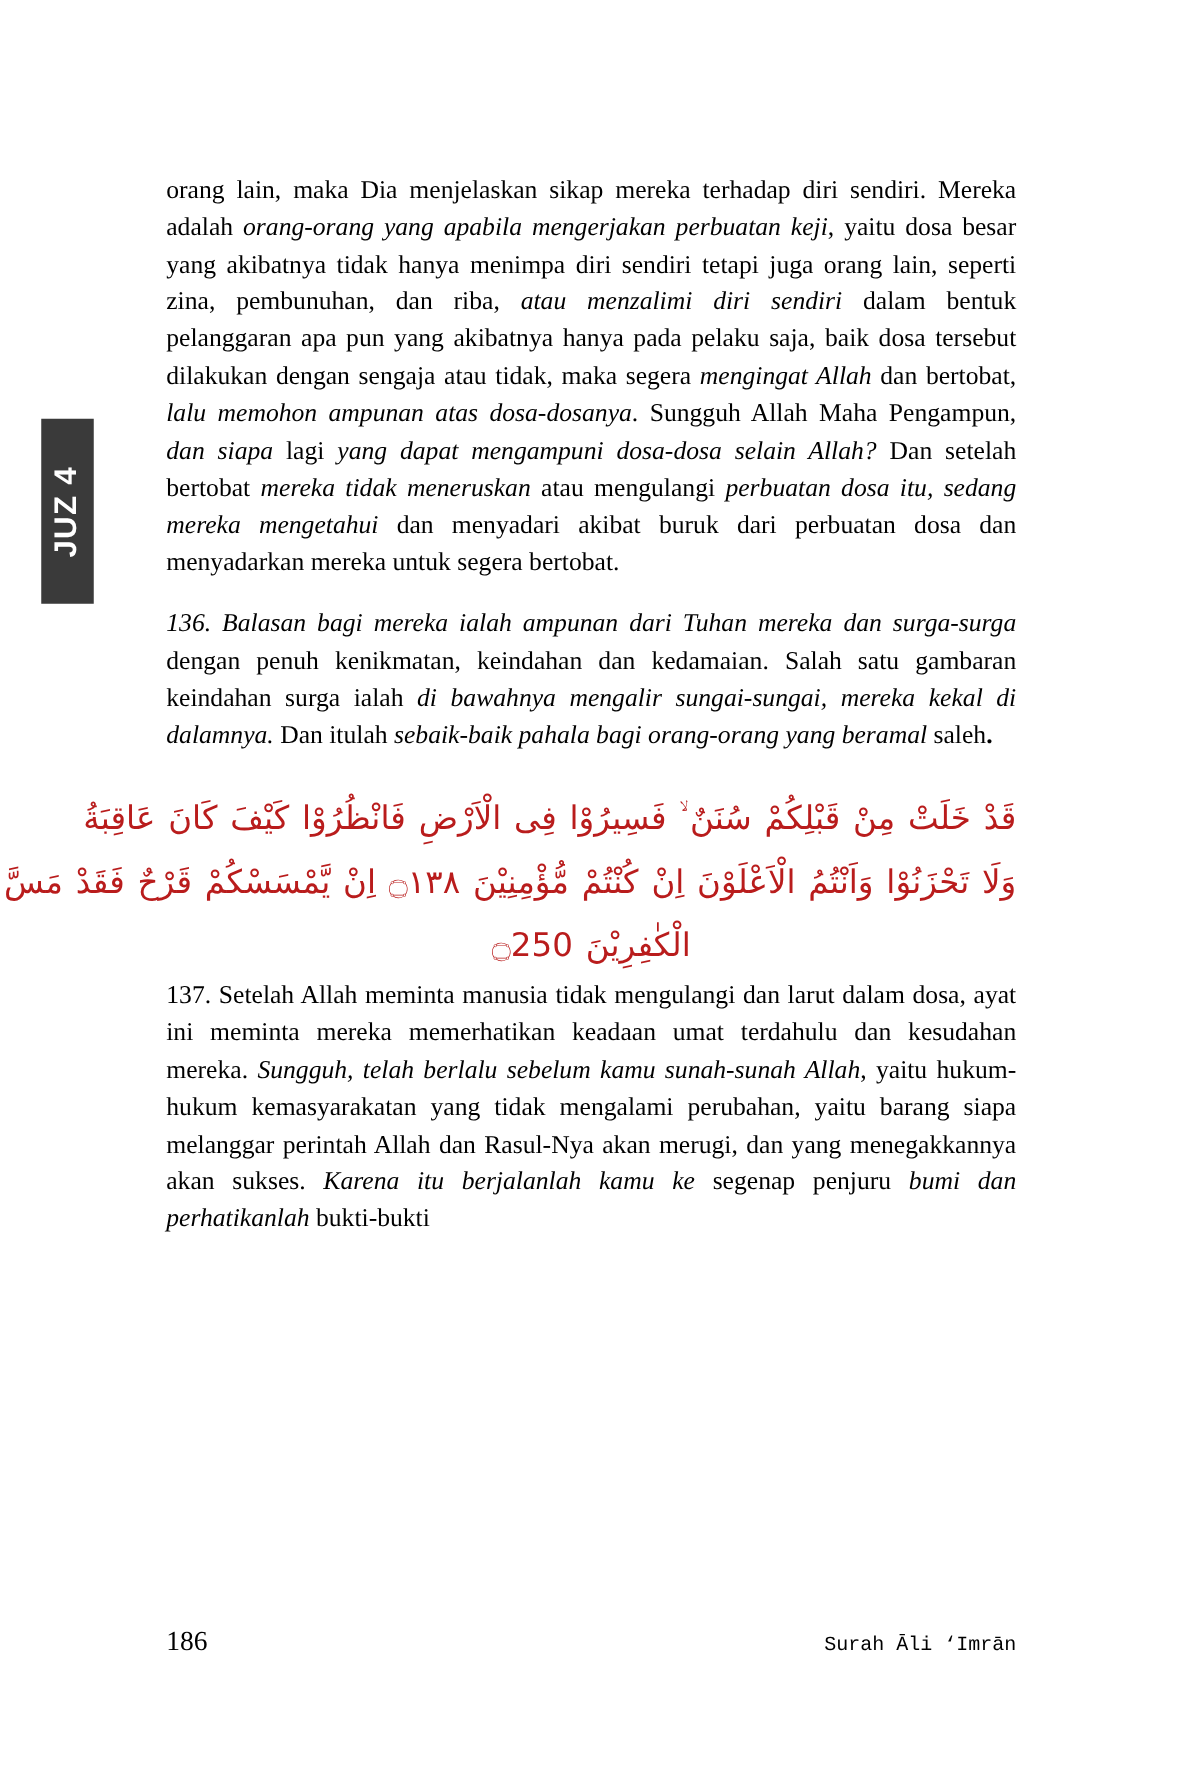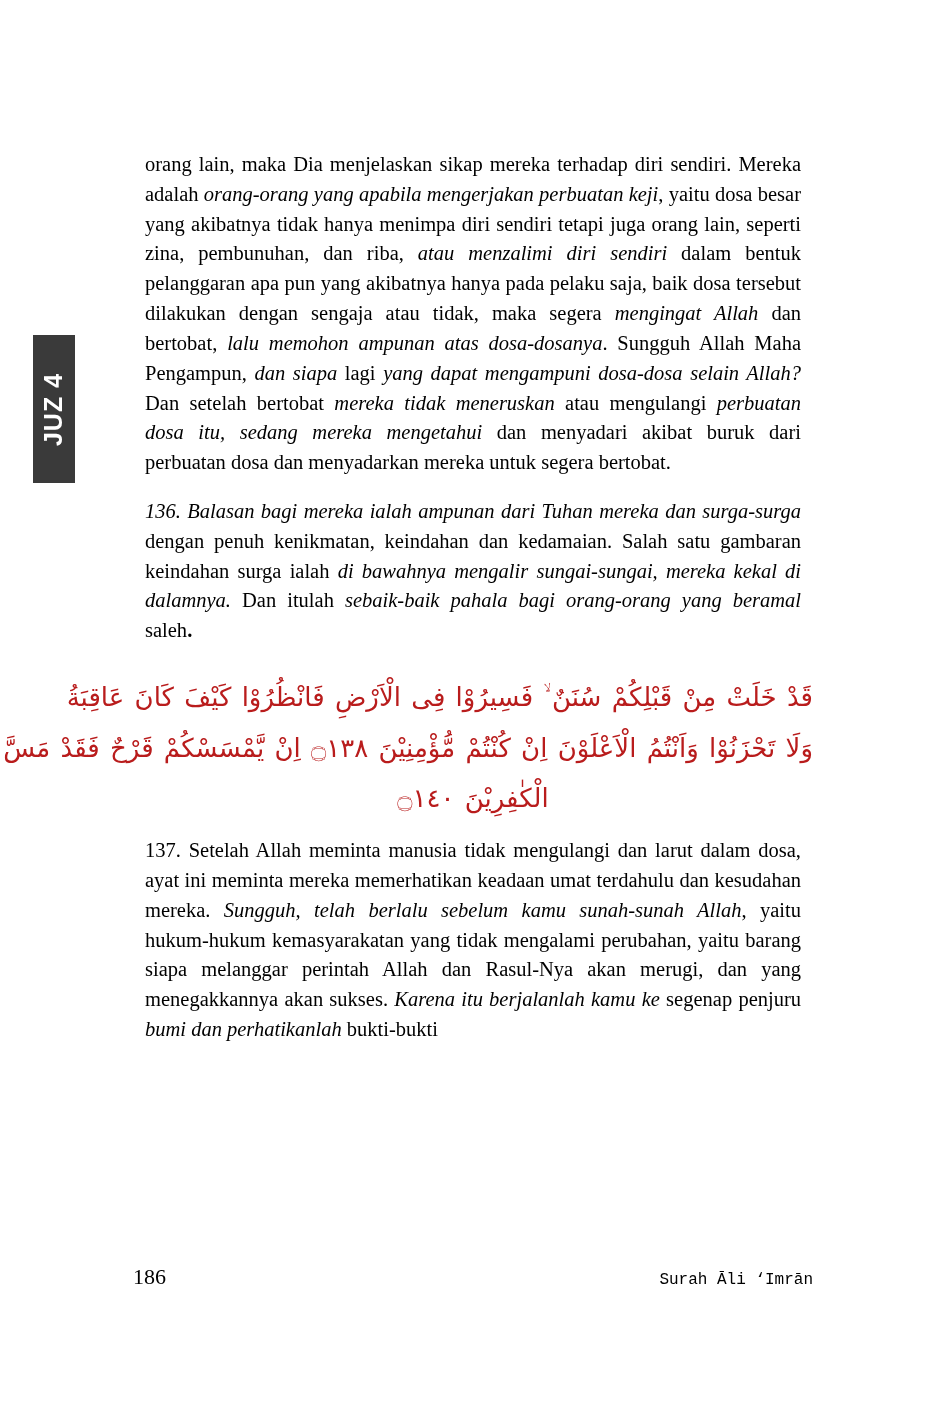--- a/index.html
+++ b/index.html
@@ -45,21 +45,21 @@
   }
 
   .content {
     position: absolute;
     left: 133px;
     top: 138px;
     width: 680px;
   }
 
   p.body-text {
-    margin: 12px;
+    margin: 0;
     font-size: 20.5px;
     line-height: 1.455;
     text-align: justify;
     text-justify: inter-word;
     hyphens: auto;
   }
   p.para-gap {
     margin-top: 19px;
   }
 
@@ -95,21 +95,21 @@
 
   .after-arabic {
     margin-top: 30px;
   }
 
   
   .footer {
     position: absolute;
     left: 133px;
     right: 133px;
-    top: 1264px;
+    top: 1300px;
     display: flex;
     align-items: baseline;
     justify-content: space-between;
   }
   .page-number {
     font-size: 22px;
     font-family: "Liberation Serif", serif;
   }
   .footer-surah {
     font-size: 16px;
@@ -128,21 +128,21 @@
   <div class="content">
 
     <p class="body-text"><span>orang lain, maka Dia menjelaskan sikap mereka terhadap diri sendiri. Mereka adalah </span><span class="it">orang-orang yang apabila mengerjakan perbuatan keji</span><span>, yaitu dosa besar yang akibatnya tidak hanya menimpa diri sendiri tetapi juga orang lain, seperti zina, pembunuhan, dan riba, </span><span class="it">atau menzalimi diri sendiri</span><span> dalam bentuk pelanggaran apa pun yang akibatnya hanya pada pelaku saja, baik dosa tersebut dilakukan dengan sengaja atau tidak, maka segera </span><span class="it">mengingat Allah</span><span> dan bertobat, </span><span class="it">lalu memohon ampunan atas dosa-dosanya</span><span>. Sungguh Allah Maha Pengampun, </span><span class="it">dan siapa</span><span> lagi </span><span class="it">yang dapat mengampuni dosa-dosa selain Allah?</span><span> Dan setelah bertobat </span><span class="it">mereka tidak meneruskan</span><span> atau mengulangi </span><span class="it">perbuatan dosa itu, sedang mereka mengetahui</span><span> dan menyadari akibat buruk dari perbuatan dosa dan menyadarkan mereka untuk segera bertobat.</span></p>
 
     <p class="body-text para-gap"><span class="it">136. Balasan bagi mereka ialah ampunan dari Tuhan mereka dan surga-surga</span><span> dengan penuh kenikmatan, keindahan dan kedamaian. Salah satu gambaran keindahan surga ialah </span><span class="it">di bawahnya mengalir sungai-sungai, mereka kekal di dalamnya.</span><span> Dan itulah </span><span class="it">sebaik-baik pahala bagi orang-orang yang beramal</span><span> saleh</span><span class="bold">.</span></p>
 
 
     <div class="arabic-block">
       <span class="arabic-line">قَدْ خَلَتْ مِنْ قَبْلِكُمْ سُنَنٌ ۙ فَسِيرُوْا فِى الْاَرْضِ فَانْظُرُوْا كَيْفَ كَانَ عَاقِبَةُ</span>
       <span class="arabic-line">وَلَا تَحْزَنُوْا وَاَنْتُمُ الْاَعْلَوْنَ اِنْ كُنْتُمْ مُّؤْمِنِيْنَ ۝١٣٨ اِنْ يَّمْسَسْكُمْ قَرْحٌ فَقَدْ مَسَّ الْقَوْمَ</span>
-      <span class="arabic-line center">الْكٰفِرِيْنَ ۝١٤٠</span>
+      <span class="arabic-line center">الْكٰفِرِيْنَ ۝250</span>
     </div>
 
     <p class="body-text after-arabic"><span>137. Setelah Allah meminta manusia tidak mengulangi dan larut dalam dosa, ayat ini meminta mereka memerhatikan keadaan umat terdahulu dan kesudahan mereka. </span><span class="it">Sungguh, telah berlalu sebelum kamu sunah-sunah Allah</span><span>, yaitu hukum-hukum kemasyarakatan yang tidak mengalami perubahan, yaitu barang siapa melanggar perintah Allah dan Rasul-Nya akan merugi, dan yang menegakkannya akan sukses. </span><span class="it">Karena itu berjalanlah kamu ke</span><span> segenap penjuru </span><span class="it">bumi dan perhatikanlah</span><span> bukti-bukti</span></p>
 
   </div>
 
   <div class="footer">
     <div class="page-number">186</div>
     <div class="footer-surah">Surah Āli ‘Imrān</div>
   </div>

